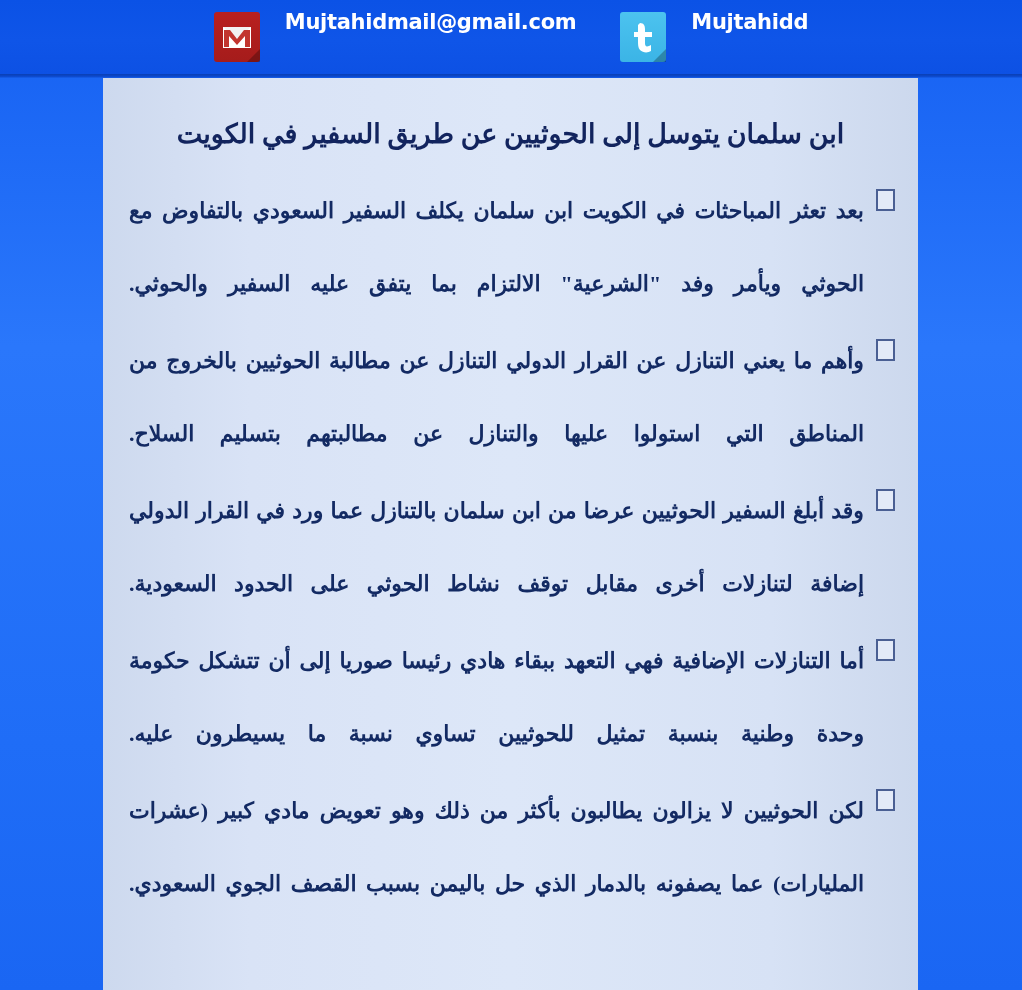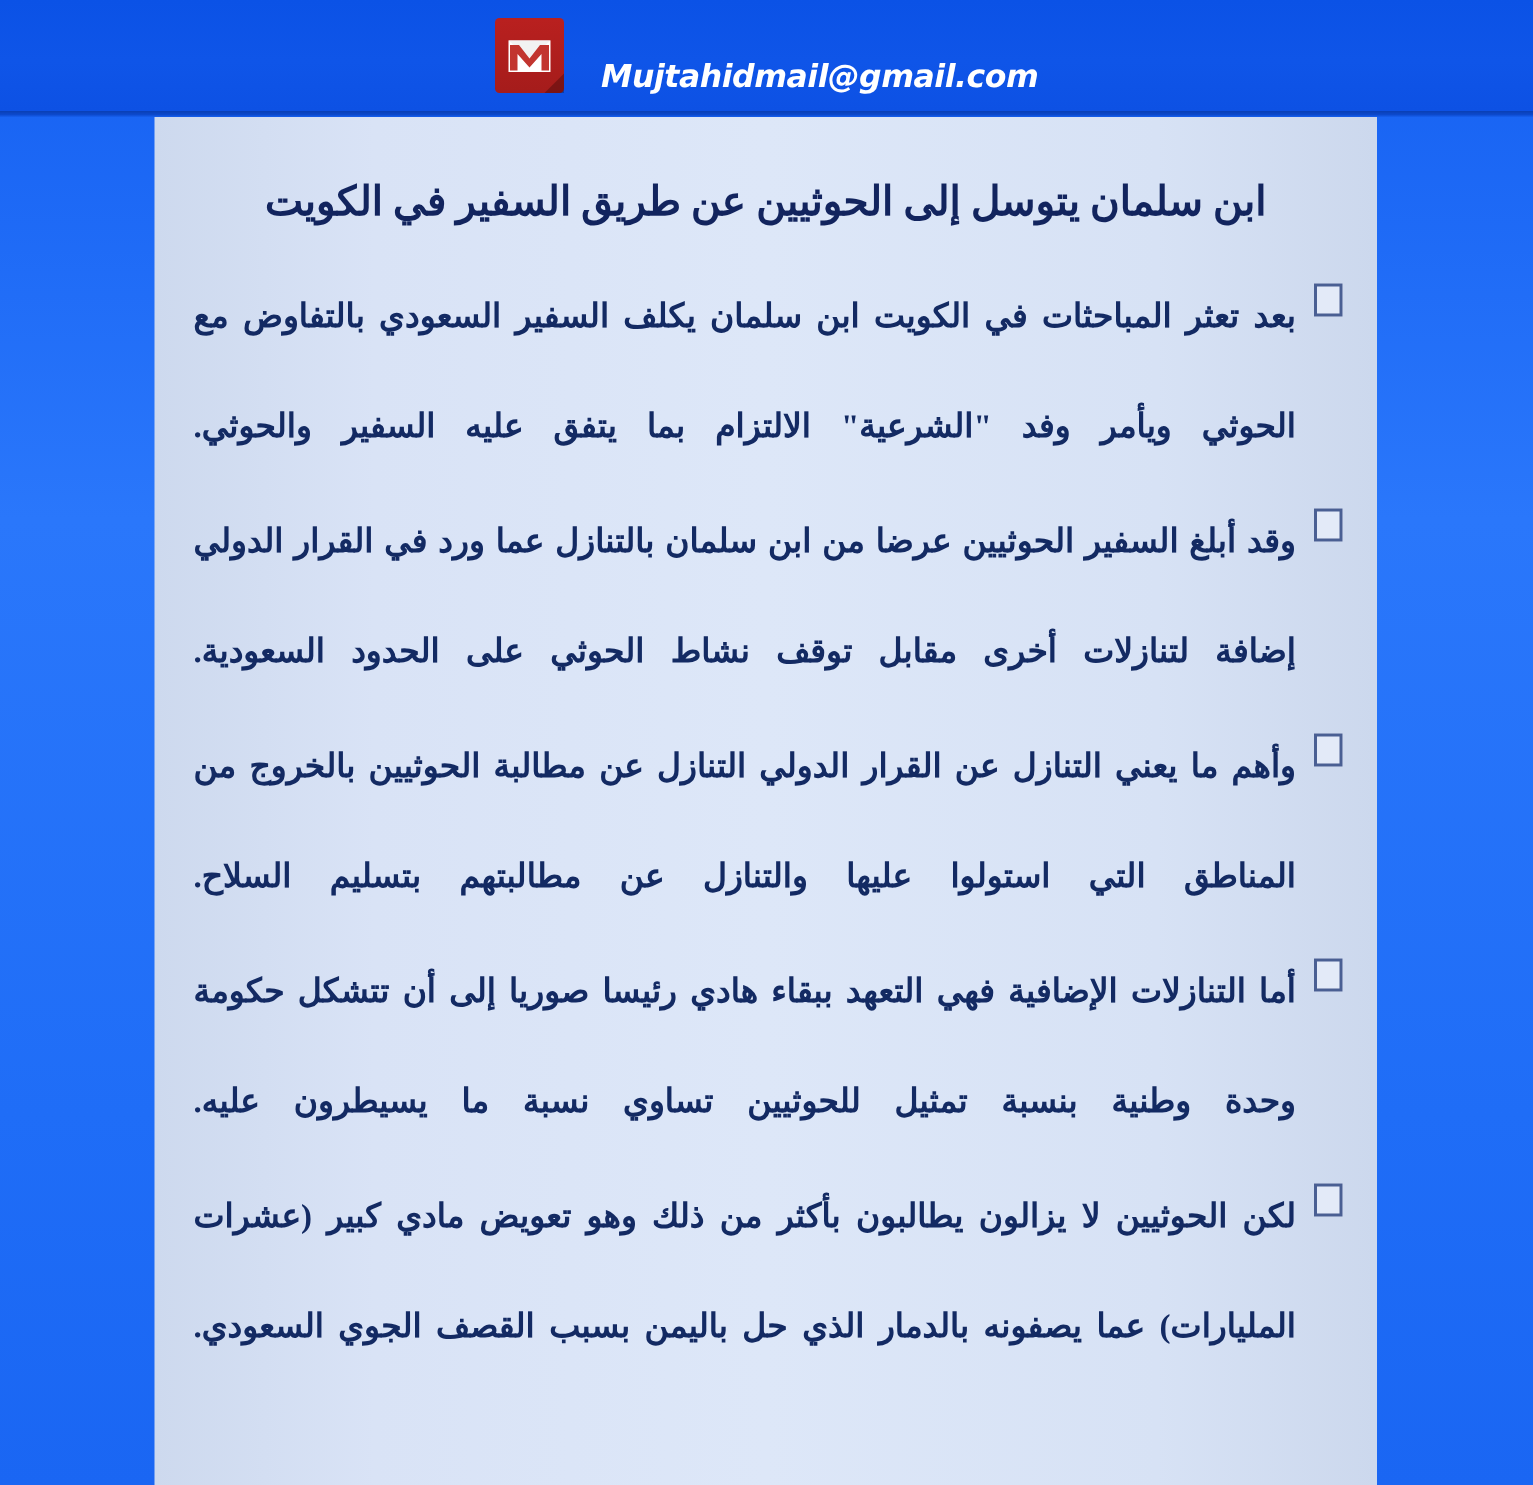--- a/index.html
+++ b/index.html
@@ -41,23 +41,22 @@
     position: absolute;
     left: 0;
     top: 74px;
     width: 1022px;
     height: 4px;
     background: linear-gradient(180deg, #0a3fb4 0%, #0c49cc 60%, #1760ef 100%);
   }
 
   .contact {
     display: flex;
-    align-items: flex-end;
+    align-items: flex-start;
     gap: 25px;
-    font-style: italic;
   }
   .contact + .contact { margin-left: 44px; }
 
   .contact-label {
     color: #ffffff;
     font-size: 21px;
     font-weight: bold;
     letter-spacing: -0.3px;
     white-space: nowrap;
     line-height: 1;
@@ -180,43 +179,55 @@
           <rect x="9" y="15" width="28" height="21" fill="#ffffff"></rect>
           <polygon points="9,15 23,27 37,15" fill="#f2f2f2"></polygon>
           <path d="M10 35 L10 18 L16 18 L23 27 L30 18 L36 18 L36 35 L31 35 L31 24 L23 33 L15 24 L15 35 Z" fill="#c2352f"></path>
         </svg>
         <span class="tile-fold"></span>
       </span>
       <span class="contact-label">Mujtahidmail@gmail.com</span>
     </div>
 
 
+    <div class="contact">
+      <span class="tile tile-twitter">
+        <span class="tile-body"></span>
+        <svg viewBox="0 0 46 50">
+          <path d="M20 11 C24 11 25 14 25 17 L25 20 L32 20 L32 25 L25 25 L25 31
+                   C25 34 26 35 29 34 L31 33 L31 39 C28 41 23 41 20 38
+                   C18 36 18 32 18 29 L18 25 L14 25 L14 20 L18 20 L18 13 Z" fill="#ffffff"></path>
+        </svg>
+        <span class="tile-fold"></span>
+      </span>
+      <span class="contact-label">Mujtahidd</span>
+    </div>
 
   </div>
   <div class="header-rule"></div>
 
   <div class="panel">
 
     <h1 class="doc-title">ابن سلمان يتوسل إلى الحوثيين عن طريق السفير في الكويت</h1>
 
     <div class="para-list">
 
       <p class="para">
         <span class="bullet"></span>
         <span>بعد تعثر المباحثات في الكويت ابن سلمان يكلف السفير السعودي بالتفاوض مع الحوثي ويأمر وفد "الشرعية" الالتزام بما يتفق عليه السفير والحوثي.</span>
       </p>
 
       <p class="para">
         <span class="bullet"></span>
+        <span>وأهم ما يعني التنازل عن القرار الدولي التنازل عن مطالبة الحوثيين بالخروج من المناطق التي استولوا عليها والتنازل عن مطالبتهم بتسليم السلاح.</span>
+      </p>
+
+      <p class="para">
+        <span class="bullet"></span>
         <span>وقد أبلغ السفير الحوثيين عرضا من ابن سلمان بالتنازل عما ورد في القرار الدولي إضافة لتنازلات أخرى مقابل توقف نشاط الحوثي على الحدود السعودية.</span>
-      </p>
-
-      <p class="para">
-        <span class="bullet"></span>
-        <span>وأهم ما يعني التنازل عن القرار الدولي التنازل عن مطالبة الحوثيين بالخروج من المناطق التي استولوا عليها والتنازل عن مطالبتهم بتسليم السلاح.</span>
       </p>
 
       <p class="para">
         <span class="bullet"></span>
         <span>أما التنازلات الإضافية فهي التعهد ببقاء هادي رئيسا صوريا إلى أن تتشكل حكومة وحدة وطنية بنسبة تمثيل للحوثيين تساوي نسبة ما يسيطرون عليه.</span>
       </p>
 
       <p class="para">
         <span class="bullet"></span>
         <span>لكن الحوثيين لا يزالون يطالبون بأكثر من ذلك وهو تعويض مادي كبير (عشرات المليارات) عما يصفونه بالدمار الذي حل باليمن بسبب القصف الجوي السعودي.</span>

